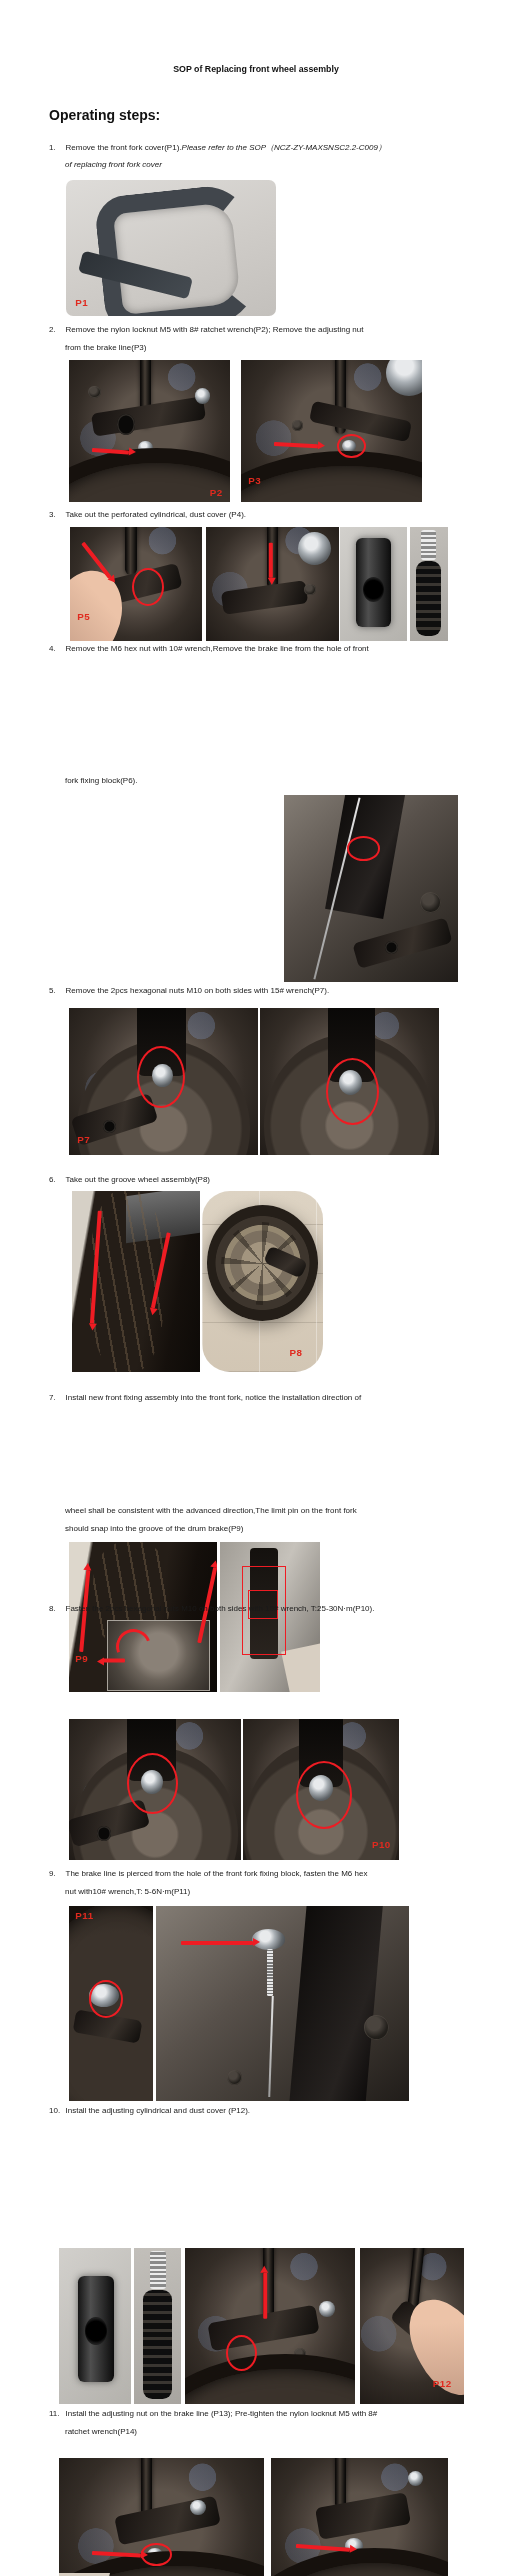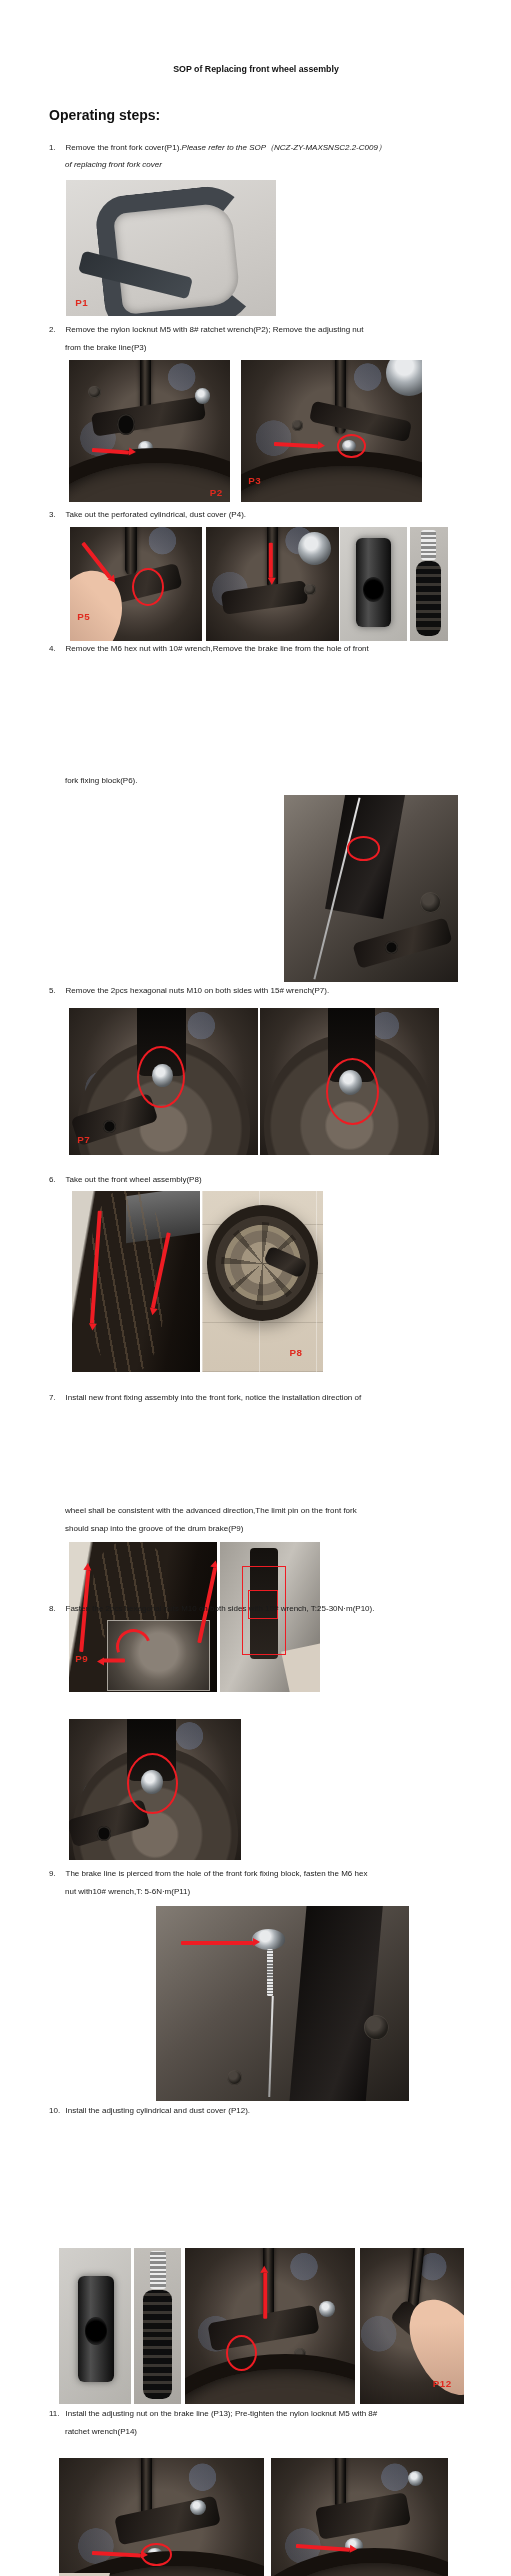--- a/index.html
+++ b/index.html
@@ -13,27 +13,27 @@
   .num{display:inline-block;width:16.5px;}
   .it{font-style:italic;}
 
   
   .ph{position:absolute;overflow:hidden;background:#3a332e;}
   .hub{background:
     radial-gradient(circle at 70% 12%, rgba(130,155,200,.30) 0 13.4px, rgba(130,155,200,0) 14px),
     radial-gradient(circle at 18% 55%, rgba(120,145,190,.22) 0 17.5px, rgba(120,145,190,0) 18px),
     radial-gradient(circle at 50% 45%, #5d534a 0 30%, #4a413a 45%, #342d27 65%, #201b17 100%);}
   .metal{background:linear-gradient(140deg,#837c74,#57504a 40%,#332e29 80%,#201c19);}
-  .p1bg{background:linear-gradient(160deg,#dedcd9,#cfccc8 55%,#c3c0bc);}
+  .p1bg{background:linear-gradient(160deg,#dedcd9,#cfccc8 55%,#c3c0bc);border-radius:7px;}
   .cylph{background:linear-gradient(135deg,#d2d0cc,#b4b2ad);}
   .bootph{background:linear-gradient(160deg,#c2bfba,#a8a5a0);}
   .floor{background:
     repeating-linear-gradient(90deg, rgba(255,255,255,.35) 0 1px, transparent 1px 57px),
     repeating-linear-gradient(0deg, rgba(160,150,135,.45) 0 1px, transparent 1px 49px),
-    linear-gradient(180deg,#ddd3c3,#d2c6b4);}
+    linear-gradient(180deg,#ddd3c3,#d2c6b4); border-radius: 28px;}
   .p9rbg{background:linear-gradient(115deg,#a09c95,#c6c2bb 45%,#716d67);}
 
   
   .fcover{position:absolute;border:18.5px solid #41464c;border-right-color:transparent;
           border-radius:31px 46px 46px 31px;transform:rotate(-6deg);
           box-shadow:inset 0 0 9.3px rgba(0,0,0,.35);}
   .fclip{position:absolute;background:linear-gradient(120deg,#2c3136,#454b51);border-radius:5.2px;}
   .cable{position:absolute;width:11.3px;border-radius:5.7px;
          background:linear-gradient(90deg,#0d0b0a 8%,#453d35 45%,#0b0a09 92%);
          box-shadow:0 0 4.1px rgba(0,0,0,.65);}
@@ -184,21 +184,21 @@
     <span class="plabel" style="left:8.2px;bottom:10.3px">P7</span>
   </div>
   <div class="ph hub" style="left:260px;top:1008px;width:179px;height:147px">
     <div class="spoke-hub" style="left:2%;top:18%;width:96%;height:124%"></div>
     <div class="vslot" style="left:38%;top:-6%;width:26%;height:56%"></div>
     <div class="shine" style="left:44%;top:42%;width:23px;height:25px"></div>
     <div class="circ" style="left:37%;top:34%;width:49px;height:63px"></div>
   </div>
 
   <div class="tline" style="top:1175px">
-    <span class="num">6.</span><span>Take out the front wheel assembly(P8)</span>
+    <span class="num">6.</span><span>Take out the groove wheel assembly(P8)</span>
   </div>
 
   <div class="ph" style="left:72px;top:1191px;width:128px;height:181px;background:linear-gradient(100deg,#d6d0c6 0 13%,#241d17 15% 60%,#15100c 78%,#0d0a07)">
     <div class="fender" style="right:0;top:0;width:58%;height:26%;transform:skewY(-8deg)"></div>
     <div class="tread" style="left:14%;top:0;width:58%;height:100%;border-radius:40%"></div>
     <div class="arr" style="left:22%;top:10%;width:113px;transform:rotate(94deg)"></div>
     <div class="arr" style="left:76%;top:22%;width:77px;transform:rotate(102deg)"></div>
   </div>
   <div class="ph floor" style="left:202px;top:1191px;width:121px;height:181px">
     <div class="wheelfull" style="left:4%;top:8%;width:92%;height:64%"></div>
@@ -234,26 +234,40 @@
   </div>
 
   <div class="ph hub" style="left:69px;top:1719px;width:172px;height:141px">
     <div class="spoke-hub" style="left:2%;top:20%;width:96%;height:124%"></div>
     <div class="vslot" style="left:34%;top:-6%;width:28%;height:50%"></div>
     <div class="shine" style="left:42%;top:36%;width:21.6px;height:24px"></div>
     <div class="lever" style="left:0%;top:64%;width:46%;height:20%;transform:rotate(-16deg)"></div>
     <div class="holecirc" style="left:16%;top:76%;width:14.4px;height:14.4px"></div>
     <div class="circ" style="left:34%;top:24%;width:47px;height:57px"></div>
   </div>
+  <div class="ph hub" style="left:243px;top:1719px;width:156px;height:141px">
+    <div class="spoke-hub" style="left:0;top:16%;width:100%;height:128%"></div>
+    <div class="vslot" style="left:36%;top:-6%;width:28%;height:54%"></div>
+    <div class="shine" style="left:42%;top:40%;width:24px;height:26px"></div>
+    <div class="circ" style="left:34%;top:30%;width:52px;height:64px"></div>
+    <span class="plabel" style="right:8.2px;bottom:10.3px">P10</span>
+  </div>
 
   <div class="tline" style="top:1869px">
     <span class="num">9.</span><span>The brake line is pierced from the hole of the front fork fixing block, fasten the M6 hex</span>
   </div>
   <div class="tline cont" style="top:1887px">nut with10# wrench,T: 5-6N·m(P11)</div>
 
+  <div class="ph hub" style="left:69px;top:1906px;width:84px;height:195px">
+    <div class="tirearc" style="left:-60%;top:-10%;width:200%;height:120%"></div>
+    <div class="shine" style="left:24%;top:40%;width:30px;height:23px"></div>
+    <div class="lever" style="left:6%;top:56%;width:80%;height:12%;transform:rotate(10deg)"></div>
+    <div class="circ" style="left:24%;top:38%;width:30px;height:34px"></div>
+    <span class="plabel" style="left:6.2px;top:4.1px">P11</span>
+  </div>
   <div class="ph metal" style="left:156px;top:1906px;width:253px;height:195px">
     <div class="forkpanel" style="left:56%;top:-4%;width:30%;height:110%;transform:rotate(5deg)"></div>
     <div class="shine" style="left:38%;top:12%;width:33px;height:20.6px"></div>
     <div class="rod" style="left:44%;top:22%;height:24%"></div>
     <div class="wire" style="left:45%;top:46%;height:52%;transform:rotate(2deg)"></div>
     <div class="bolt" style="left:28%;bottom:8%;width:15.5px;height:15.5px"></div>
     <div class="bolt" style="right:8%;top:56%;width:25px;height:25px"></div>
     <div class="arr" style="left:10%;top:18%;width:72px;transform:rotate(0deg)"></div>
   </div>
 

